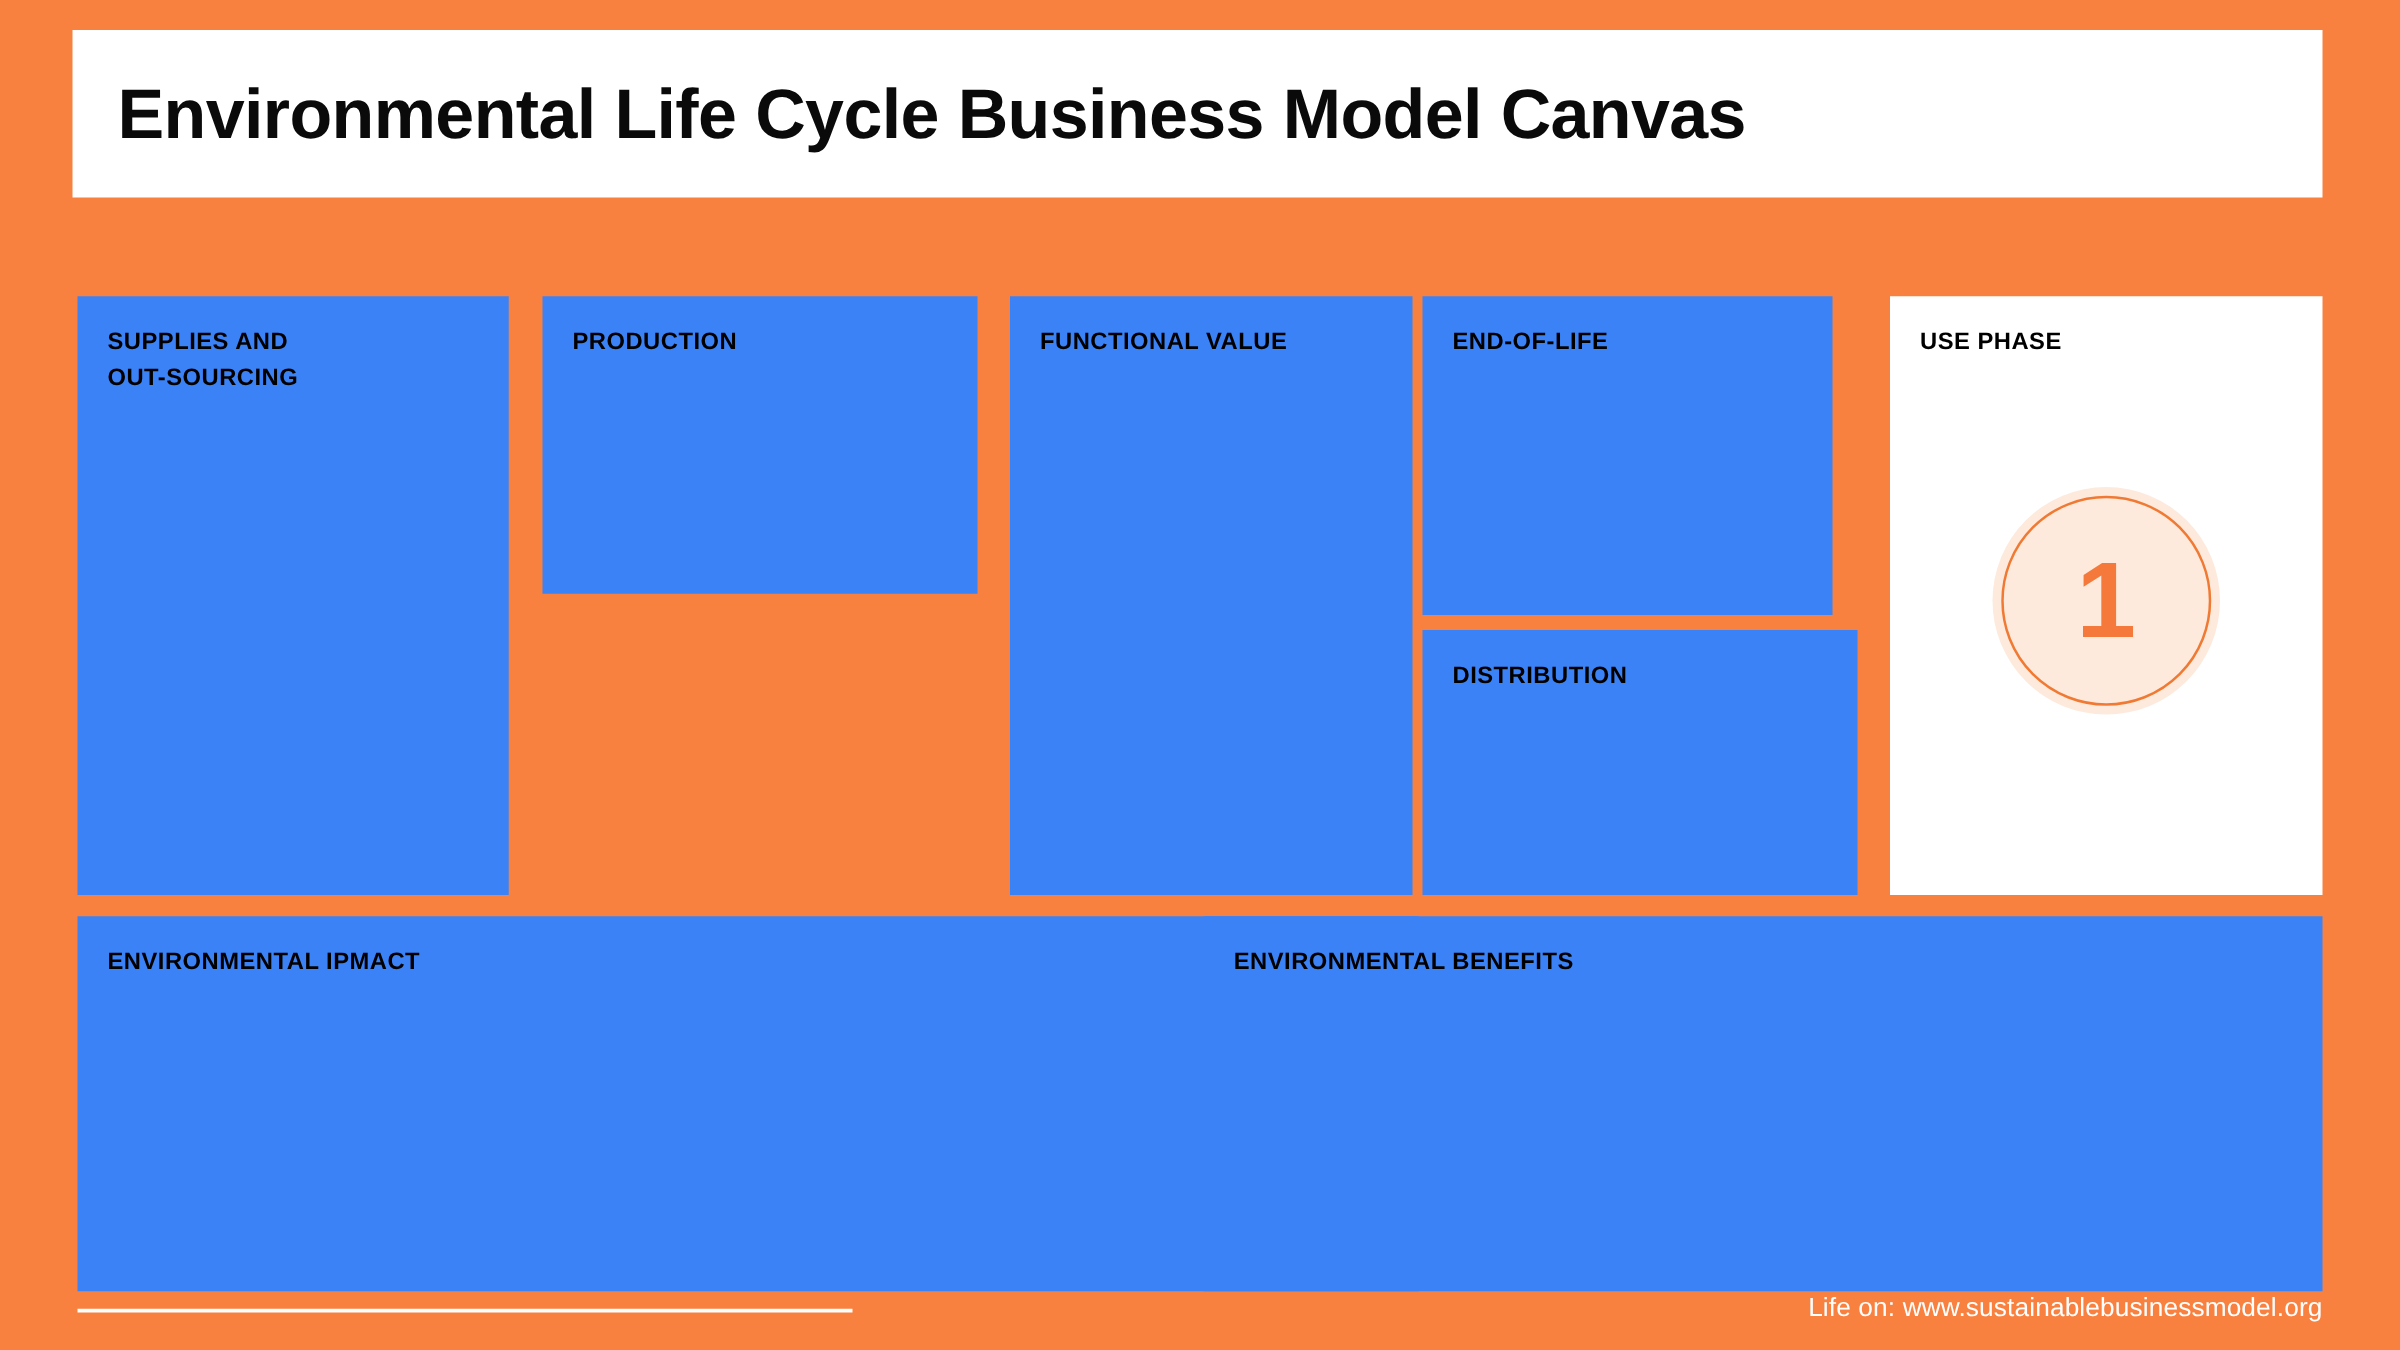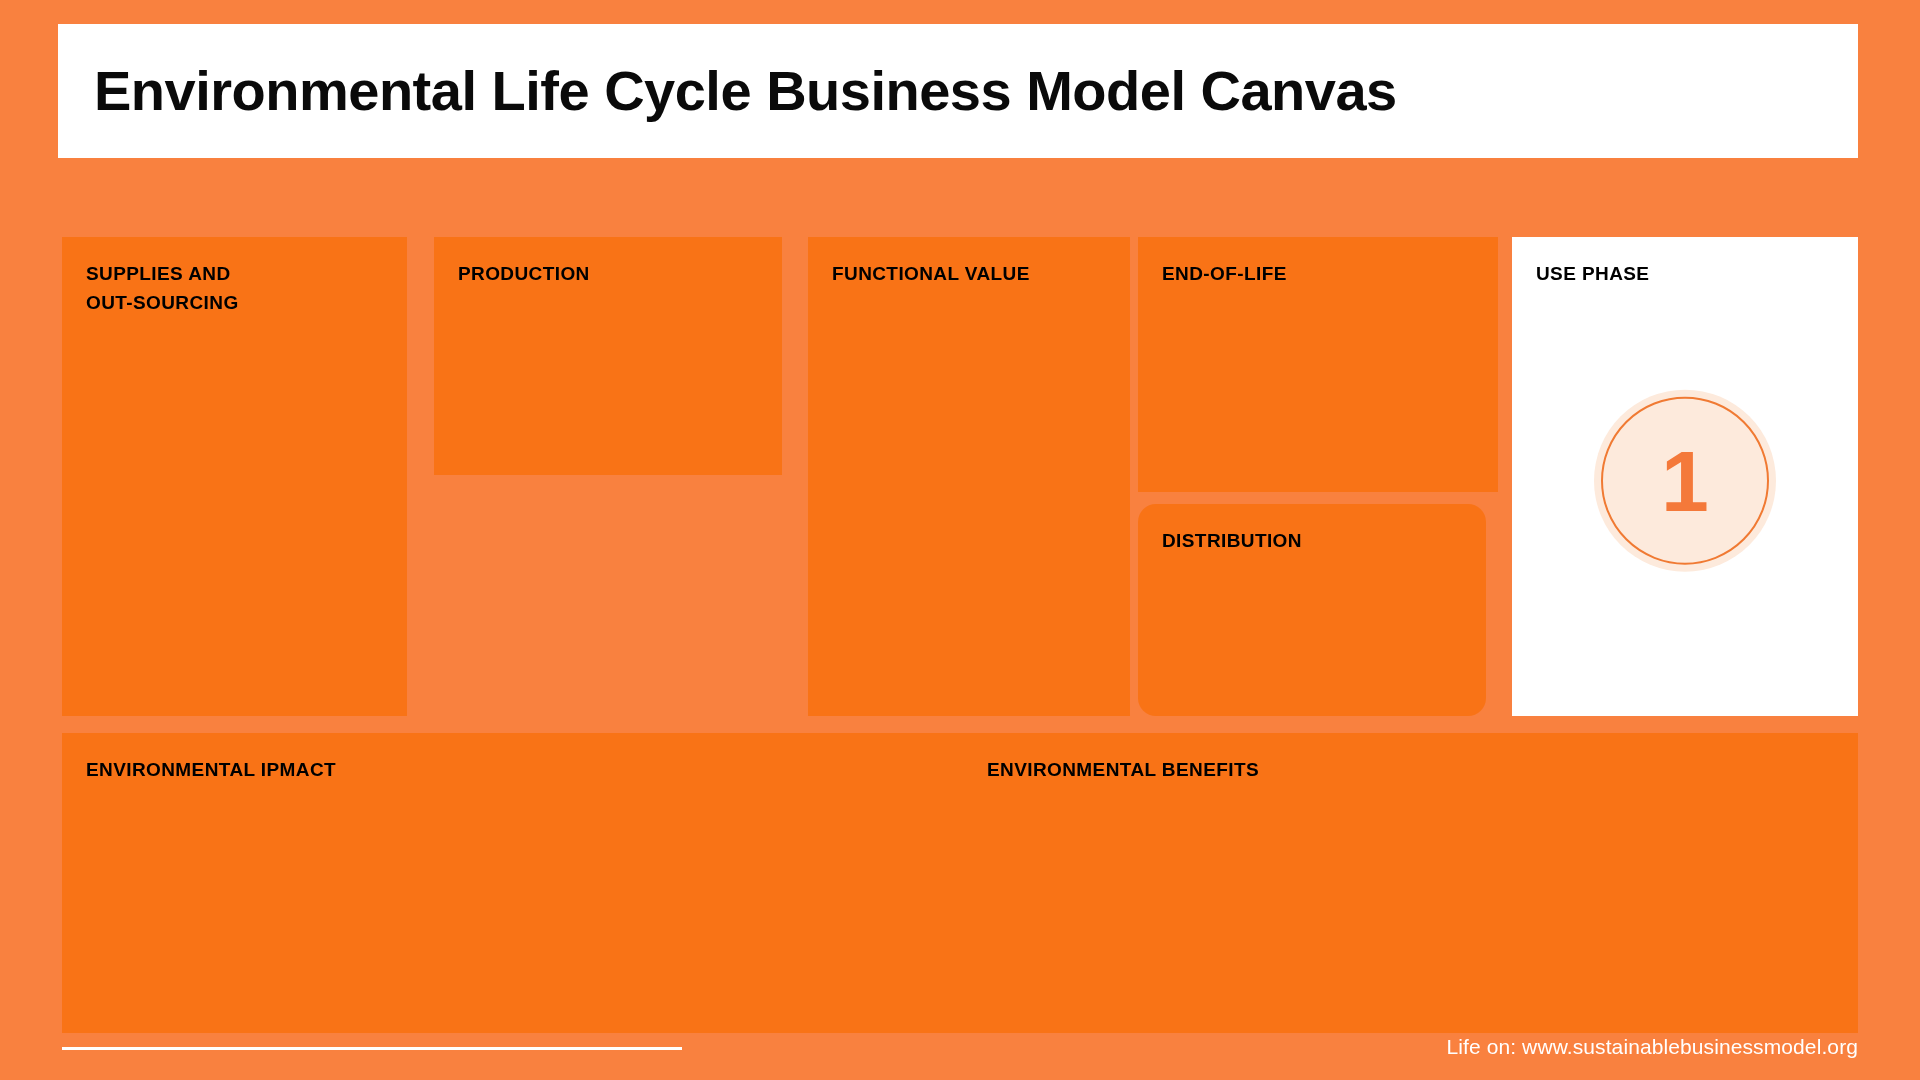--- a/index.html
+++ b/index.html
@@ -40,21 +40,21 @@
     font-weight: 700;
     color: #0A0A0A;
     letter-spacing: -0.5px;
     line-height: 1.05;
     white-space: nowrap;
   }
 
   
   .panel {
     position: absolute;
-    background: #f97316;
+    background: #3b82f6;
     box-sizing: border-box;
   }
   .panel.white {
     background: #FFFFFF;
   }
   .panel-label {
     position: absolute;
     left: 24px;
     top: 22px;
     font-size: 19px;
@@ -64,22 +64,22 @@
     line-height: 1.55;
     text-transform: uppercase;
     white-space: pre-line;
   }
 
   
   #panel-supplies     { left: 62px;   top: 237px; width: 345px;  height: 479px; }
   #panel-production   { left: 434px;  top: 237px; width: 348px;  height: 238px; }
   #panel-materials    { left: 434px;  top: 494px; width: 348px;  height: 222px; }
   #panel-functional   { left: 808px;  top: 237px; width: 322px;  height: 479px; }
-  #panel-endoflife    { left: 1138px; top: 237px; width: 360px;  height: 255px; }
-  #panel-distribution { left: 1138px; top: 504px; width: 348px;  height: 212px; border-radius: 18px; }
+  #panel-endoflife    { left: 1138px; top: 237px; width: 328px;  height: 255px; }
+  #panel-distribution { left: 1138px; top: 504px; width: 348px;  height: 212px; }
   #panel-usephase     { left: 1512px; top: 237px; width: 346px;  height: 479px; }
 
   
   #panel-impact   { left: 62px;  top: 733px; width: 1073px;  height: 300px; }
   #panel-benefits { left: 963px; top: 733px; width: 895px;  height: 300px; }
 
   
   .badge-wrap {
     position: absolute;
     left: 50%;

